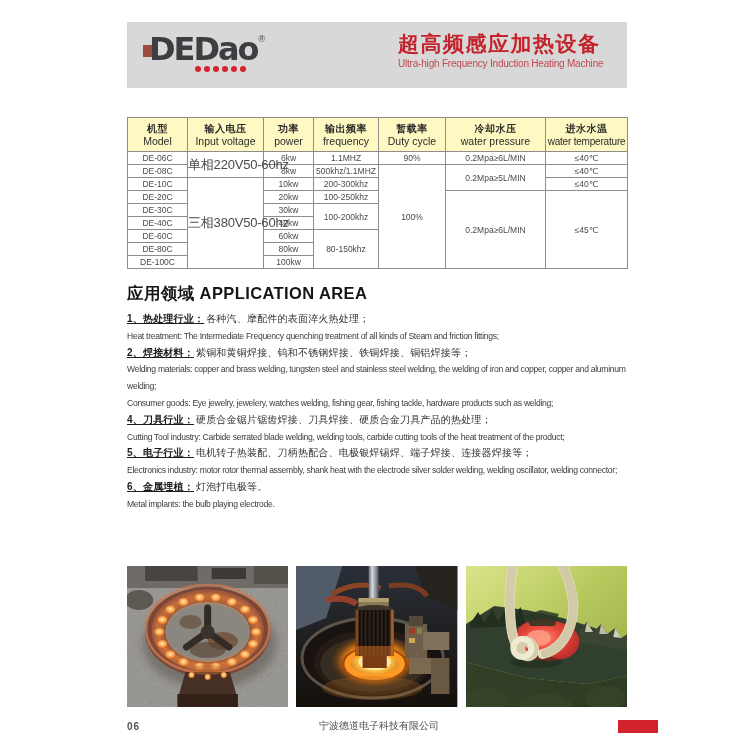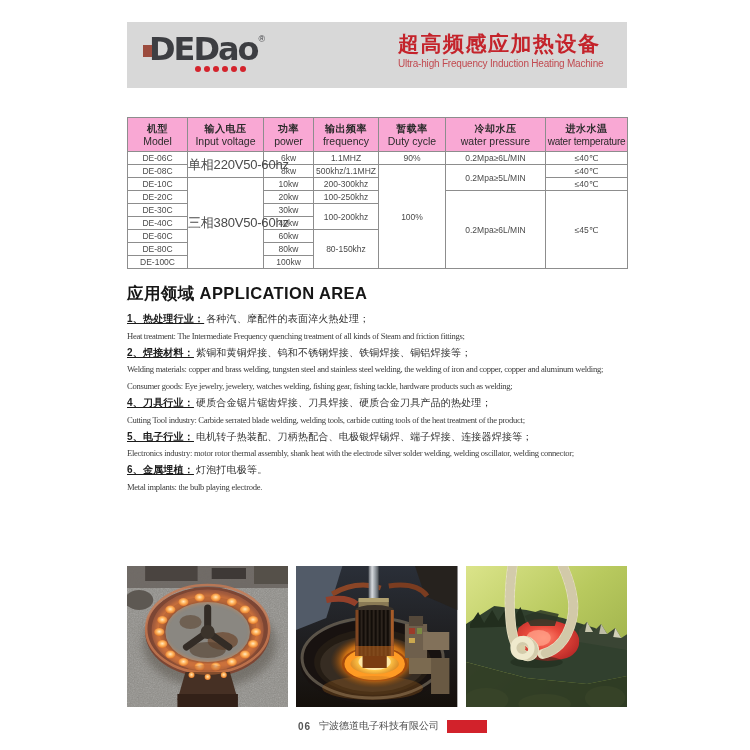--- a/index.html
+++ b/index.html
@@ -22,41 +22,41 @@
   .brand-en { font-size:10px; color:#c14a50; letter-spacing:-0.2px; line-height:14px; }
 
   
   .section-title { position:absolute; left:127px; font-size:16.5px; font-weight:bold; color:#161616; letter-spacing:0.4px; white-space:nowrap; }
   #tech-title { top:92px; }
   #app-title  { top:283px; }
 
   
   table.params { position:absolute; left:127px; top:117px; width:500px; border-collapse:collapse; table-layout:fixed; }
   .params th, .params td { border:1px solid #8d8d8d; text-align:center; vertical-align:middle; padding:0; }
-  .params thead th { height:33px; background:#f9a8d4;margin-top:44px; }
+  .params thead th { height:33px; background:#fef9c3;margin-top:44px; }
   .th-zh { font-size:10px; font-weight:bold; color:#2b2b2b; line-height:13px; letter-spacing:0.5px; }
   .th-en { font-size:10.5px; font-weight:normal; color:#2b2b2b; line-height:13px; }
   .th-en.small { font-size:10px; letter-spacing:-0.2px; }
   .params td { height:12px; font-size:8.5px; color:#4a4a4a; line-height:10px; white-space:nowrap; }
   .params td.v { font-size:13px; letter-spacing:-0.2px; }
 
   
   .app-items { position:absolute; left:127px; top:311px; width:506px; }
   .app-line { line-height:16.8px; }
   .app-line.zh { font-size:10px; color:#333333; letter-spacing:0.2px; }
   .app-line.zh b { color:#1c1c1c; margin-right:2px;text-decoration:underline; }
-  .app-line.en { font-size:8.6px; letter-spacing:-0.3px; color:#3c3c3c;font-family:Liberation Serif, serif; }
+  .app-line.en { font-size:8.6px; letter-spacing:-0.3px; color:#3c3c3c; }
 
   
   .photo-strip { position:absolute; left:127px; top:566px; width:500px; height:141px; display:flex; gap:8px; }
   .photo { flex:1 1 0; height:141px; overflow:hidden; }
   .photo svg { display:block; width:100%; height:100%; }
 
   
-  .footer { position:absolute; left:127px; top:719px; width:531px; display:flex; justify-content:center;
+  .footer { position:absolute; left:127px; top:719px; width:531px; display:flex; justify-content:space-between;
             align-items:center; gap:8px; font-size:10px; color:#4c4c4c; }
   .footer .num { font-weight:bold; letter-spacing:1px; color:#555; }
   .footer .red-block { width:40px; height:13px; background:#d2222b; }
 </style>
 </head>
 <body>
 
 <div class="page">
 
   <div class="header-bar">

